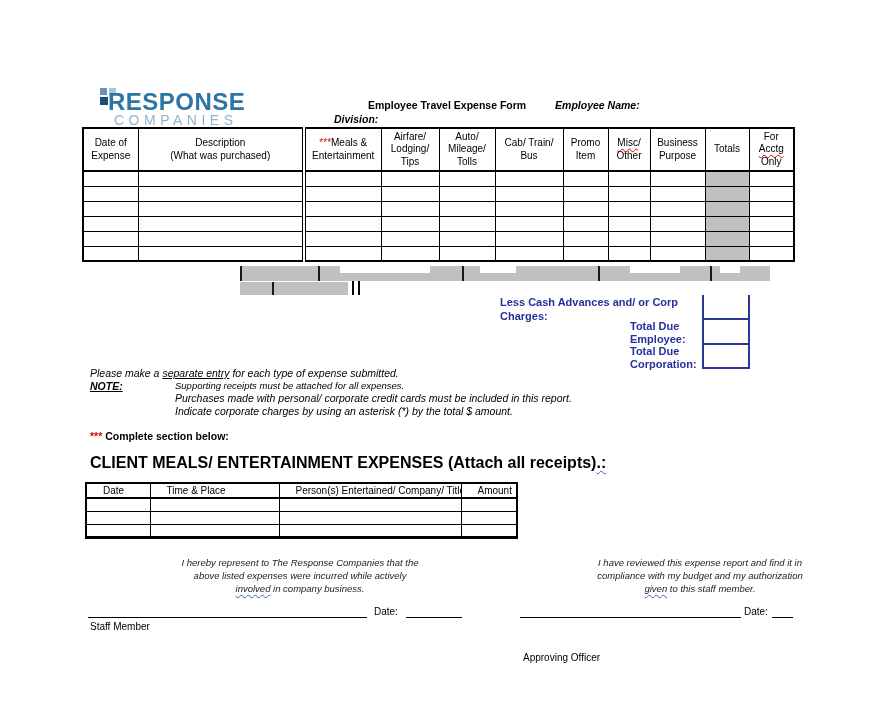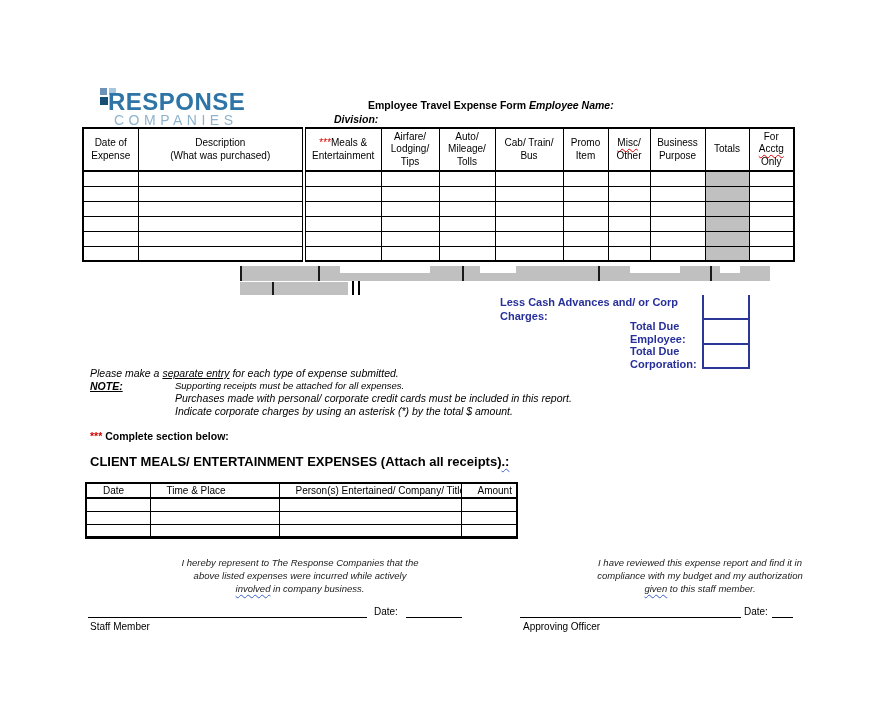--- a/index.html
+++ b/index.html
@@ -11,21 +11,21 @@
   .logo-squares { position:absolute; left:0; top:2px; width:18px; height:18px; }
   .sq { position:absolute; }
   .sq1 { left:0; top:0; width:7px; height:7px; background:#6c93b5; }
   .sq2 { left:9px; top:0; width:7px; height:7px; background:#a8c6dc; }
   .sq3 { left:0; top:9px; width:8px; height:8px; background:#174f76; }
   .logo-title { position:absolute; left:8px; top:4px; font-size:24px; font-weight:600; color:#2e74a6; letter-spacing:0.5px; line-height:1; white-space:nowrap; }
   .logo-sub { position:absolute; left:14px; top:27px; font-size:14px; color:#8fb4ce; letter-spacing:4.5px; line-height:1; white-space:nowrap; }
 
   
   .form-title { position:absolute; left:368px; top:99px; font-size:10.5px; font-weight:bold; white-space:nowrap; }
-  .form-title .it { font-style:italic; }
+  .form-title .it { font-style:italic;margin-left:26px; }
   .division { position:absolute; left:334px; top:113px; font-size:10.5px; font-weight:bold; font-style:italic; }
 
   
   table { border-collapse:collapse; table-layout:fixed; }
   .expense-table { position:absolute; left:82px; top:127px; width:711px; border:2px solid #000; }
   .expense-table th, .expense-table td { border:1px solid #000; }
   .expense-table thead th { height:43px; font-weight:normal; font-size:10px; line-height:12.5px; text-align:center; vertical-align:middle; border-bottom:2px solid #000; padding:1px; }
   .expense-table tbody td { height:15px; }
   .expense-table .col-description { border-right:4px double #000; }
   .expense-table td.shade { background:#c0c0c0; }
@@ -51,21 +51,21 @@
   .totals-box .cell { position:absolute; left:0; width:100%; }
 
   
   .notes { position:absolute; left:90px; top:367px; width:520px; font-style:italic; font-size:10.5px; line-height:12.5px; }
   .note-intro u { text-decoration:underline; }
   .note-row { display:flex; }
   .note-label { width:85px; font-weight:bold; text-decoration:underline; }
   .note-line.first { font-size:9.5px; }
 
   .complete { position:absolute; left:90px; top:430px; font-size:10.5px; font-weight:bold; }
-  .cm-heading { position:absolute; left:90px; top:454px; font-size:13px; font-weight:bold; }
+  .cm-heading { position:absolute; left:90px; top:454px; font-size:16px; font-weight:bold; }
   .cm-sub { position:absolute; left:146px; top:467px; font-size:10.5px; font-weight:bold; }
 
   
   .meals-table { position:absolute; left:85px; top:482px; width:431px; border:2px solid #000; border-bottom:3px solid #000; }
   .meals-table th, .meals-table td { border:1px solid #000; }
   .meals-table thead th { height:15px; font-weight:normal; font-size:10px; text-align:left; padding-left:16px; border-bottom:2px solid #000; white-space:nowrap; overflow:hidden; }
   .meals-table tbody td { height:13px; }
 
   
   .attest { position:absolute; width:356px; text-align:center; font-style:italic; font-size:9.5px; line-height:13px; color:#222; }
@@ -73,21 +73,21 @@
   .attest-right { left:532px; top:556px; width:336px; }
 
   
   .sig-line { position:absolute; border-top:1px solid #000; }
   .sig-line-left { left:88px; top:617px; width:279px; }
   .sig-date-ul-left { left:406px; top:617px; width:56px; }
   .sig-line-right { left:520px; top:617px; width:221px; }
   .sig-date-ul-right { left:772px; top:617px; width:21px; }
   .sig-label { position:absolute; font-size:10px; }
   .staff-label { left:90px; top:621px; }
-  .officer-label { left:523px; top:621px; }
+  .officer-label { left:523px; top:652px; }
   .date-label { position:absolute; font-size:10px; }
   .date-left { left:374px; top:606px; }
   .date-right { left:744px; top:606px; }
 </style>
 </head>
 <body>
 
 <div class="page">
 
   <div class="logo">

